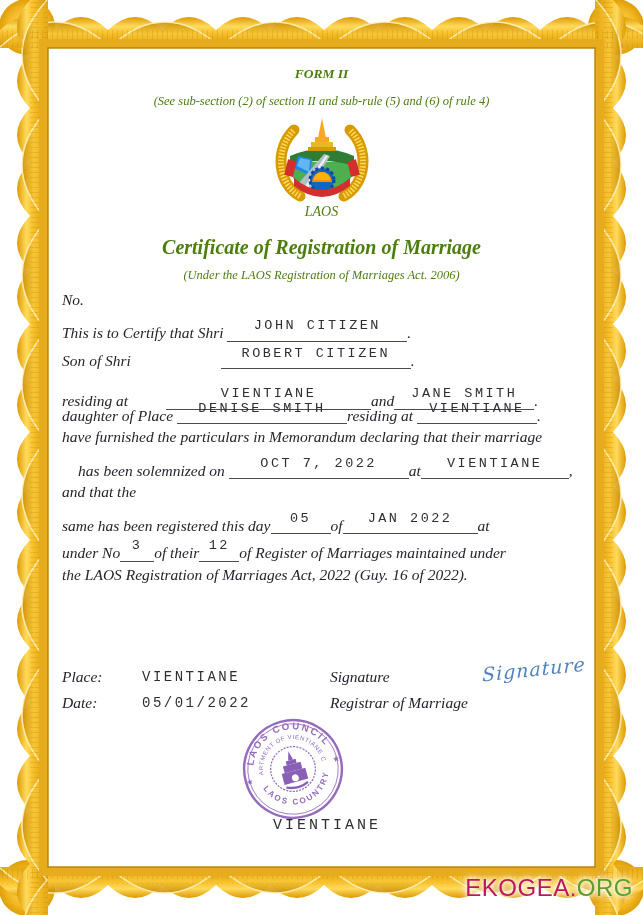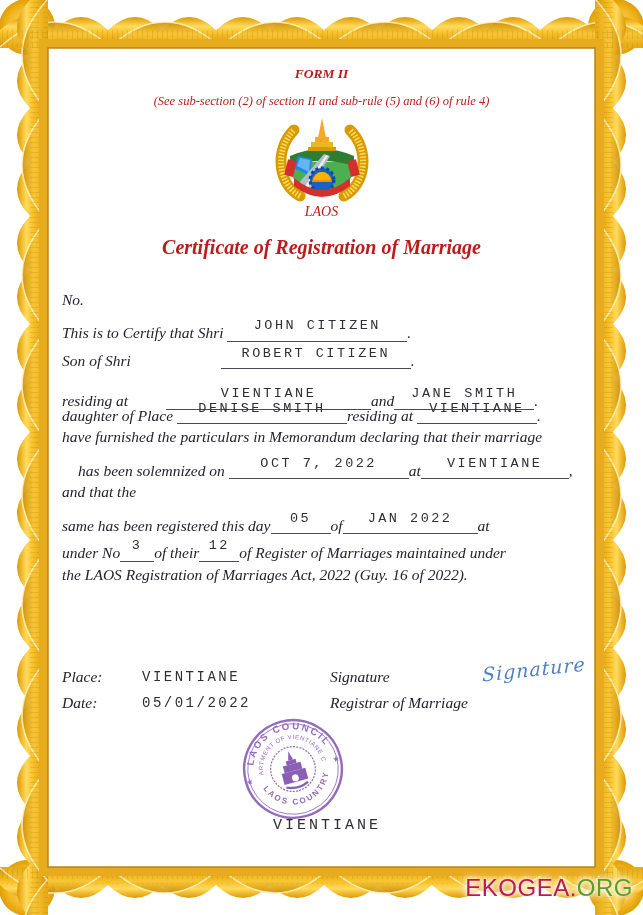--- a/index.html
+++ b/index.html
@@ -2,21 +2,21 @@
 <html><head>
 <meta charset="utf-8">
 <style>
   html,body{margin:0;padding:0;background:#fff;}
   .page{position:relative;width:643px;height:915px;background:#fff;overflow:hidden;
         font-family:"Liberation Serif",serif;color:#23242c;}
   .abs{position:absolute;}
   .center{left:0;right:0;text-align:center;}
   .it{font-style:italic;}
   .bold{font-weight:bold;}
-  .heading{color:#b91c1c;}
+  .heading{color:#4d7c0f;}
   .bodyline{position:absolute;left:62px;font-style:italic;font-size:15.5px;white-space:nowrap;color:#23242c;}
   .mono{font-family:"Liberation Mono","DejaVu Sans Mono",monospace;font-style:normal;
         font-size:13.5px;letter-spacing:2.5px;color:#2e2e34;}
   .fill{display:inline-block;border-bottom:1.3px solid #4a4a52;text-align:center;
         vertical-align:bottom;padding-bottom:7px;line-height:1.15;}
   .sig-script{font-family:"DejaVu Serif",serif;font-style:italic;font-size:19px;
         color:#4f82c2;letter-spacing:1px;transform:rotate(-6deg) skewX(-6deg);display:inline-block;}
   .watermark{position:absolute;top:874px;right:10px;font-family:"Liberation Sans",sans-serif;
         font-size:24px;font-weight:500;letter-spacing:0.5px;
         text-shadow:0 0 4px #fff,0 0 7px #fff,0 0 10px #fff;}
@@ -148,20 +148,21 @@
     <path d="M42,68 a10,10 0 0 1 20,0 z" fill="#FB8C00"></path>
     <path d="M44,66 a8,8 0 0 1 16,0 z" fill="#FFB300"></path>
 
     <path d="M24,64 Q52,88 80,64 L80,72 Q52,94 24,72 Z" fill="#D32F2F"></path>
     <rect x="16" y="46" width="9" height="16" fill="#D32F2F" transform="rotate(14 20 54)"></rect>
     <rect x="79" y="46" width="9" height="16" fill="#D32F2F" transform="rotate(-14 84 54)"></rect>
   </svg>
 
   <div class="abs center it heading" style="top:204px;font-size:14px;">LAOS</div>
   <div class="abs center it bold heading" style="top:236px;font-size:20px;">Certificate of Registration of Marriage</div>
+  <div class="abs center it heading" style="top:268px;font-size:12.5px;">(Under the LAOS Registration of Marriages Act. 2006)</div>
 
   <div class="bodyline" style="top:291px;">No.</div>
 
   <div class="bodyline" style="top:318px;">
     <span>This is to Certify that Shri</span>
     <span class="fill mono" style="width:180px;">JOHN CITIZEN</span><span>.</span>
   </div>
 
   <div class="bodyline" style="top:345.5px;">
     <span>Son of Shri</span>

